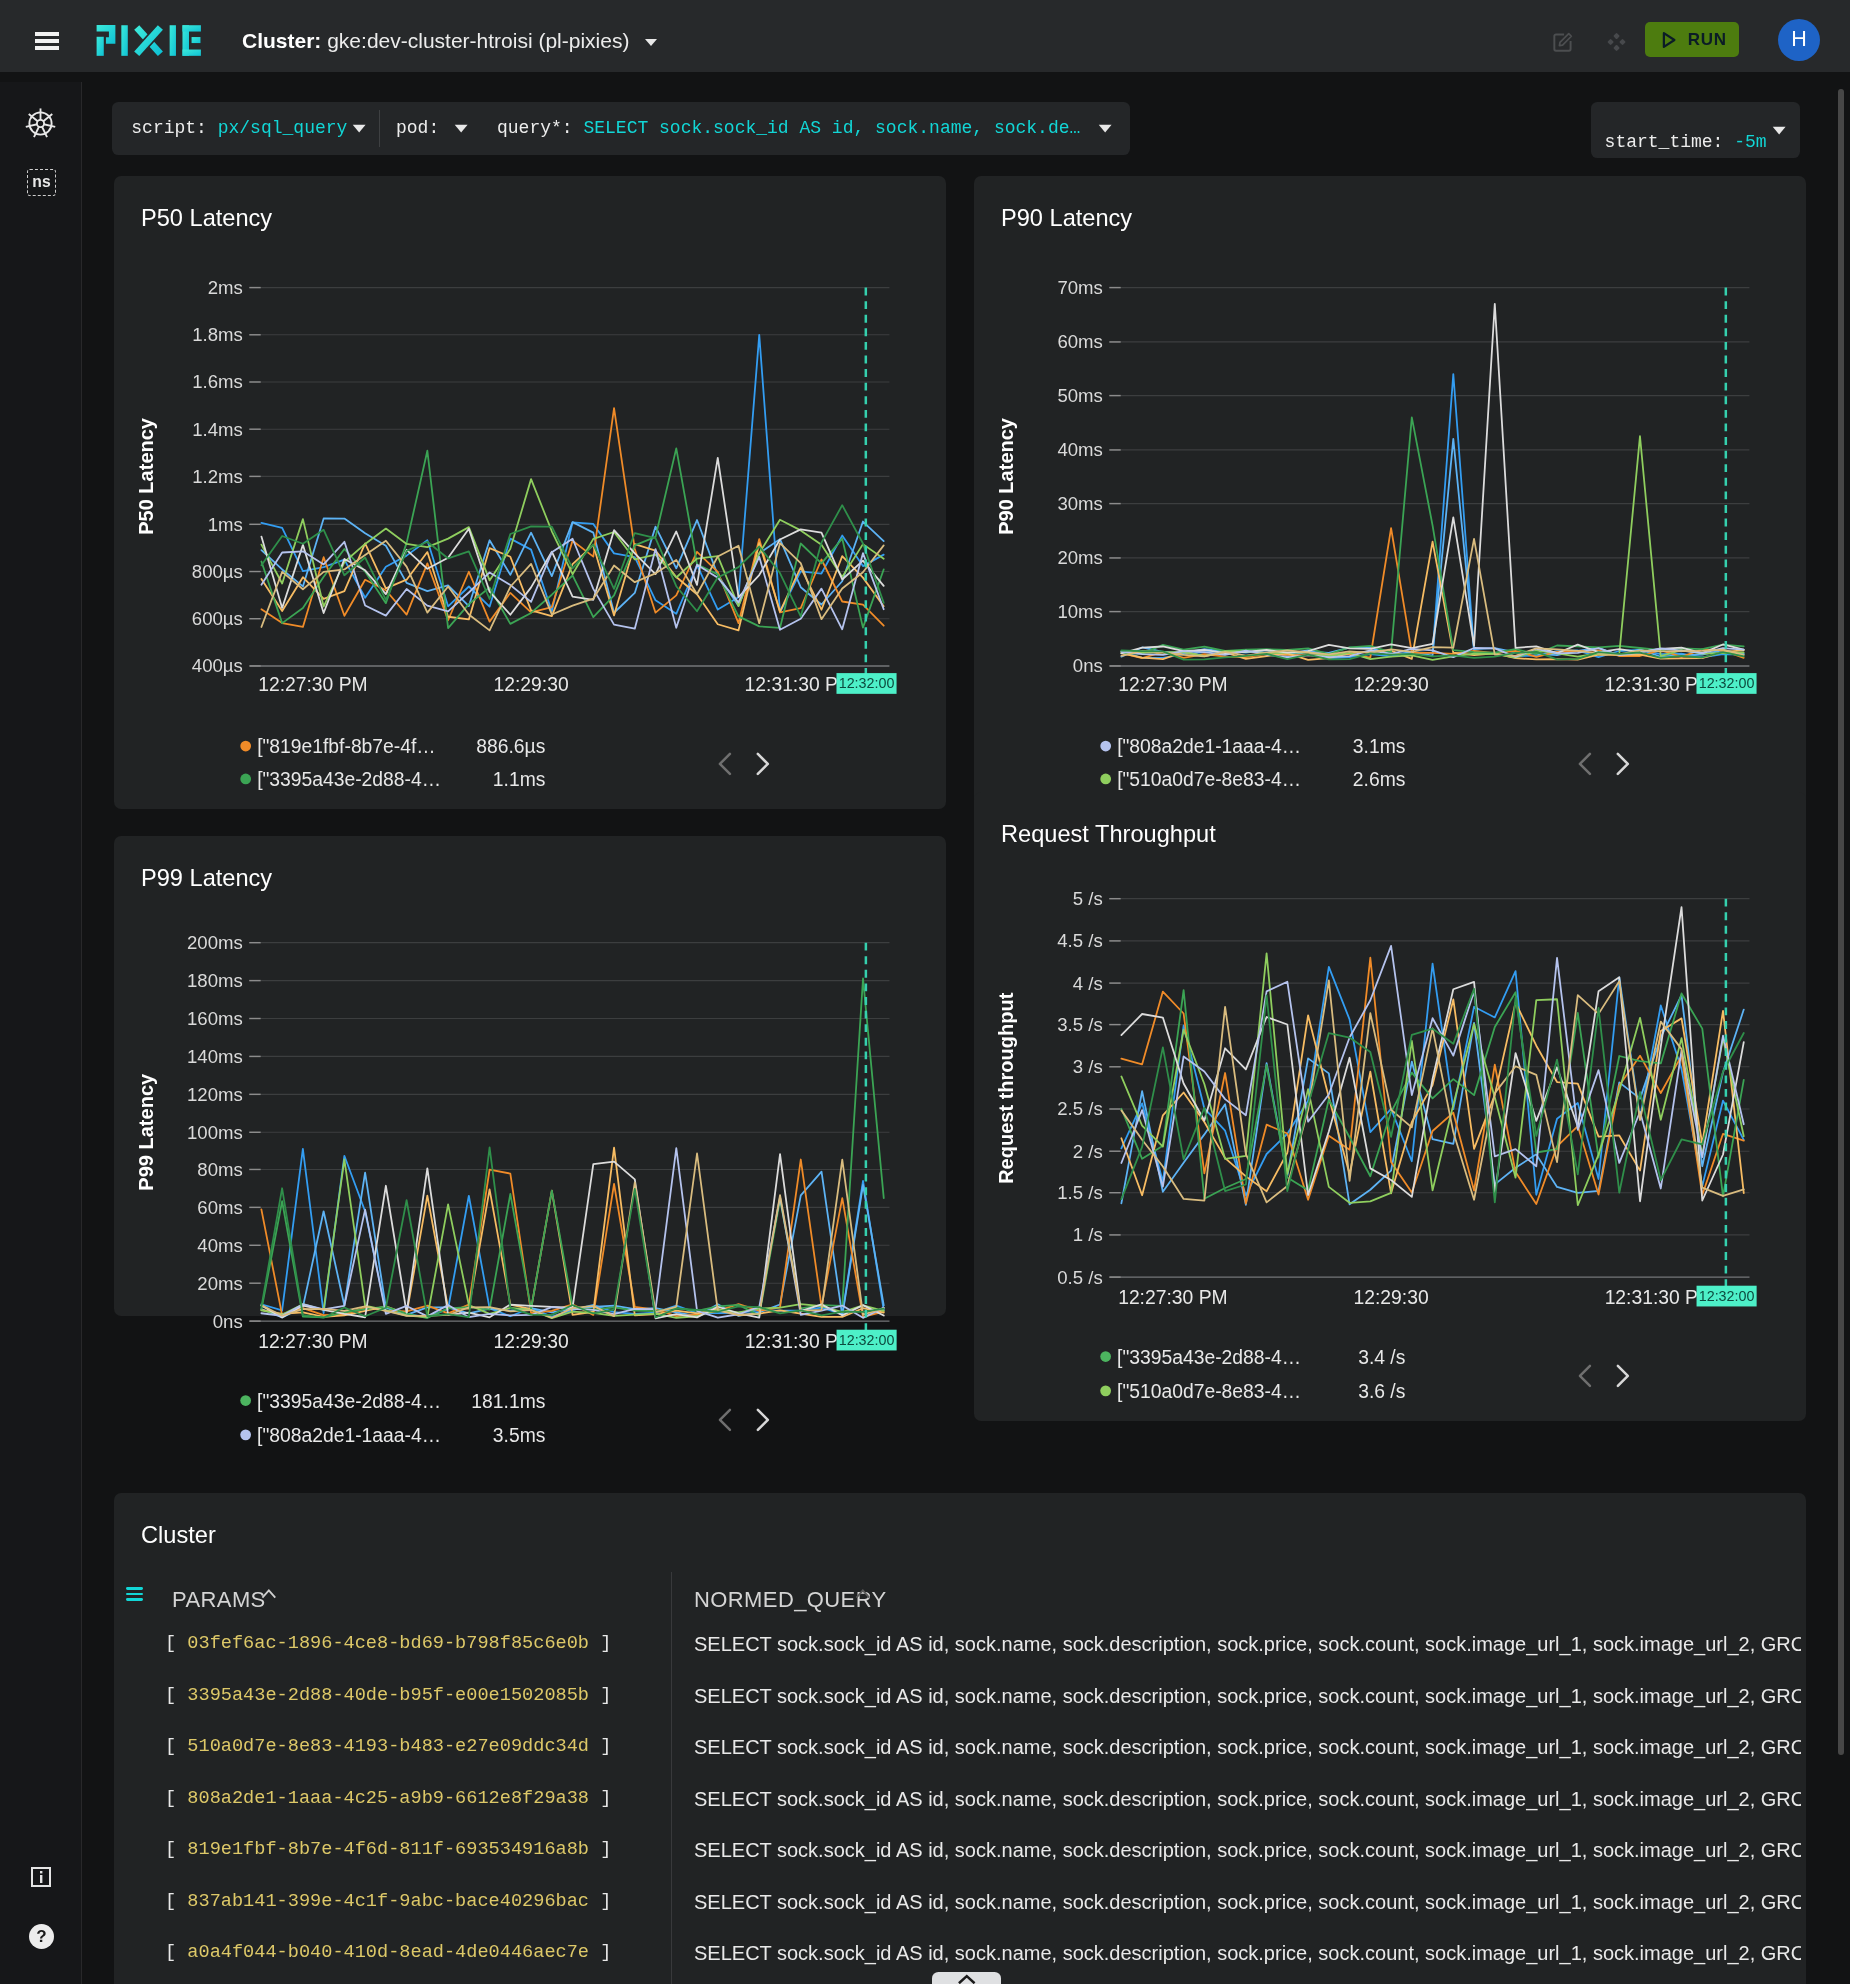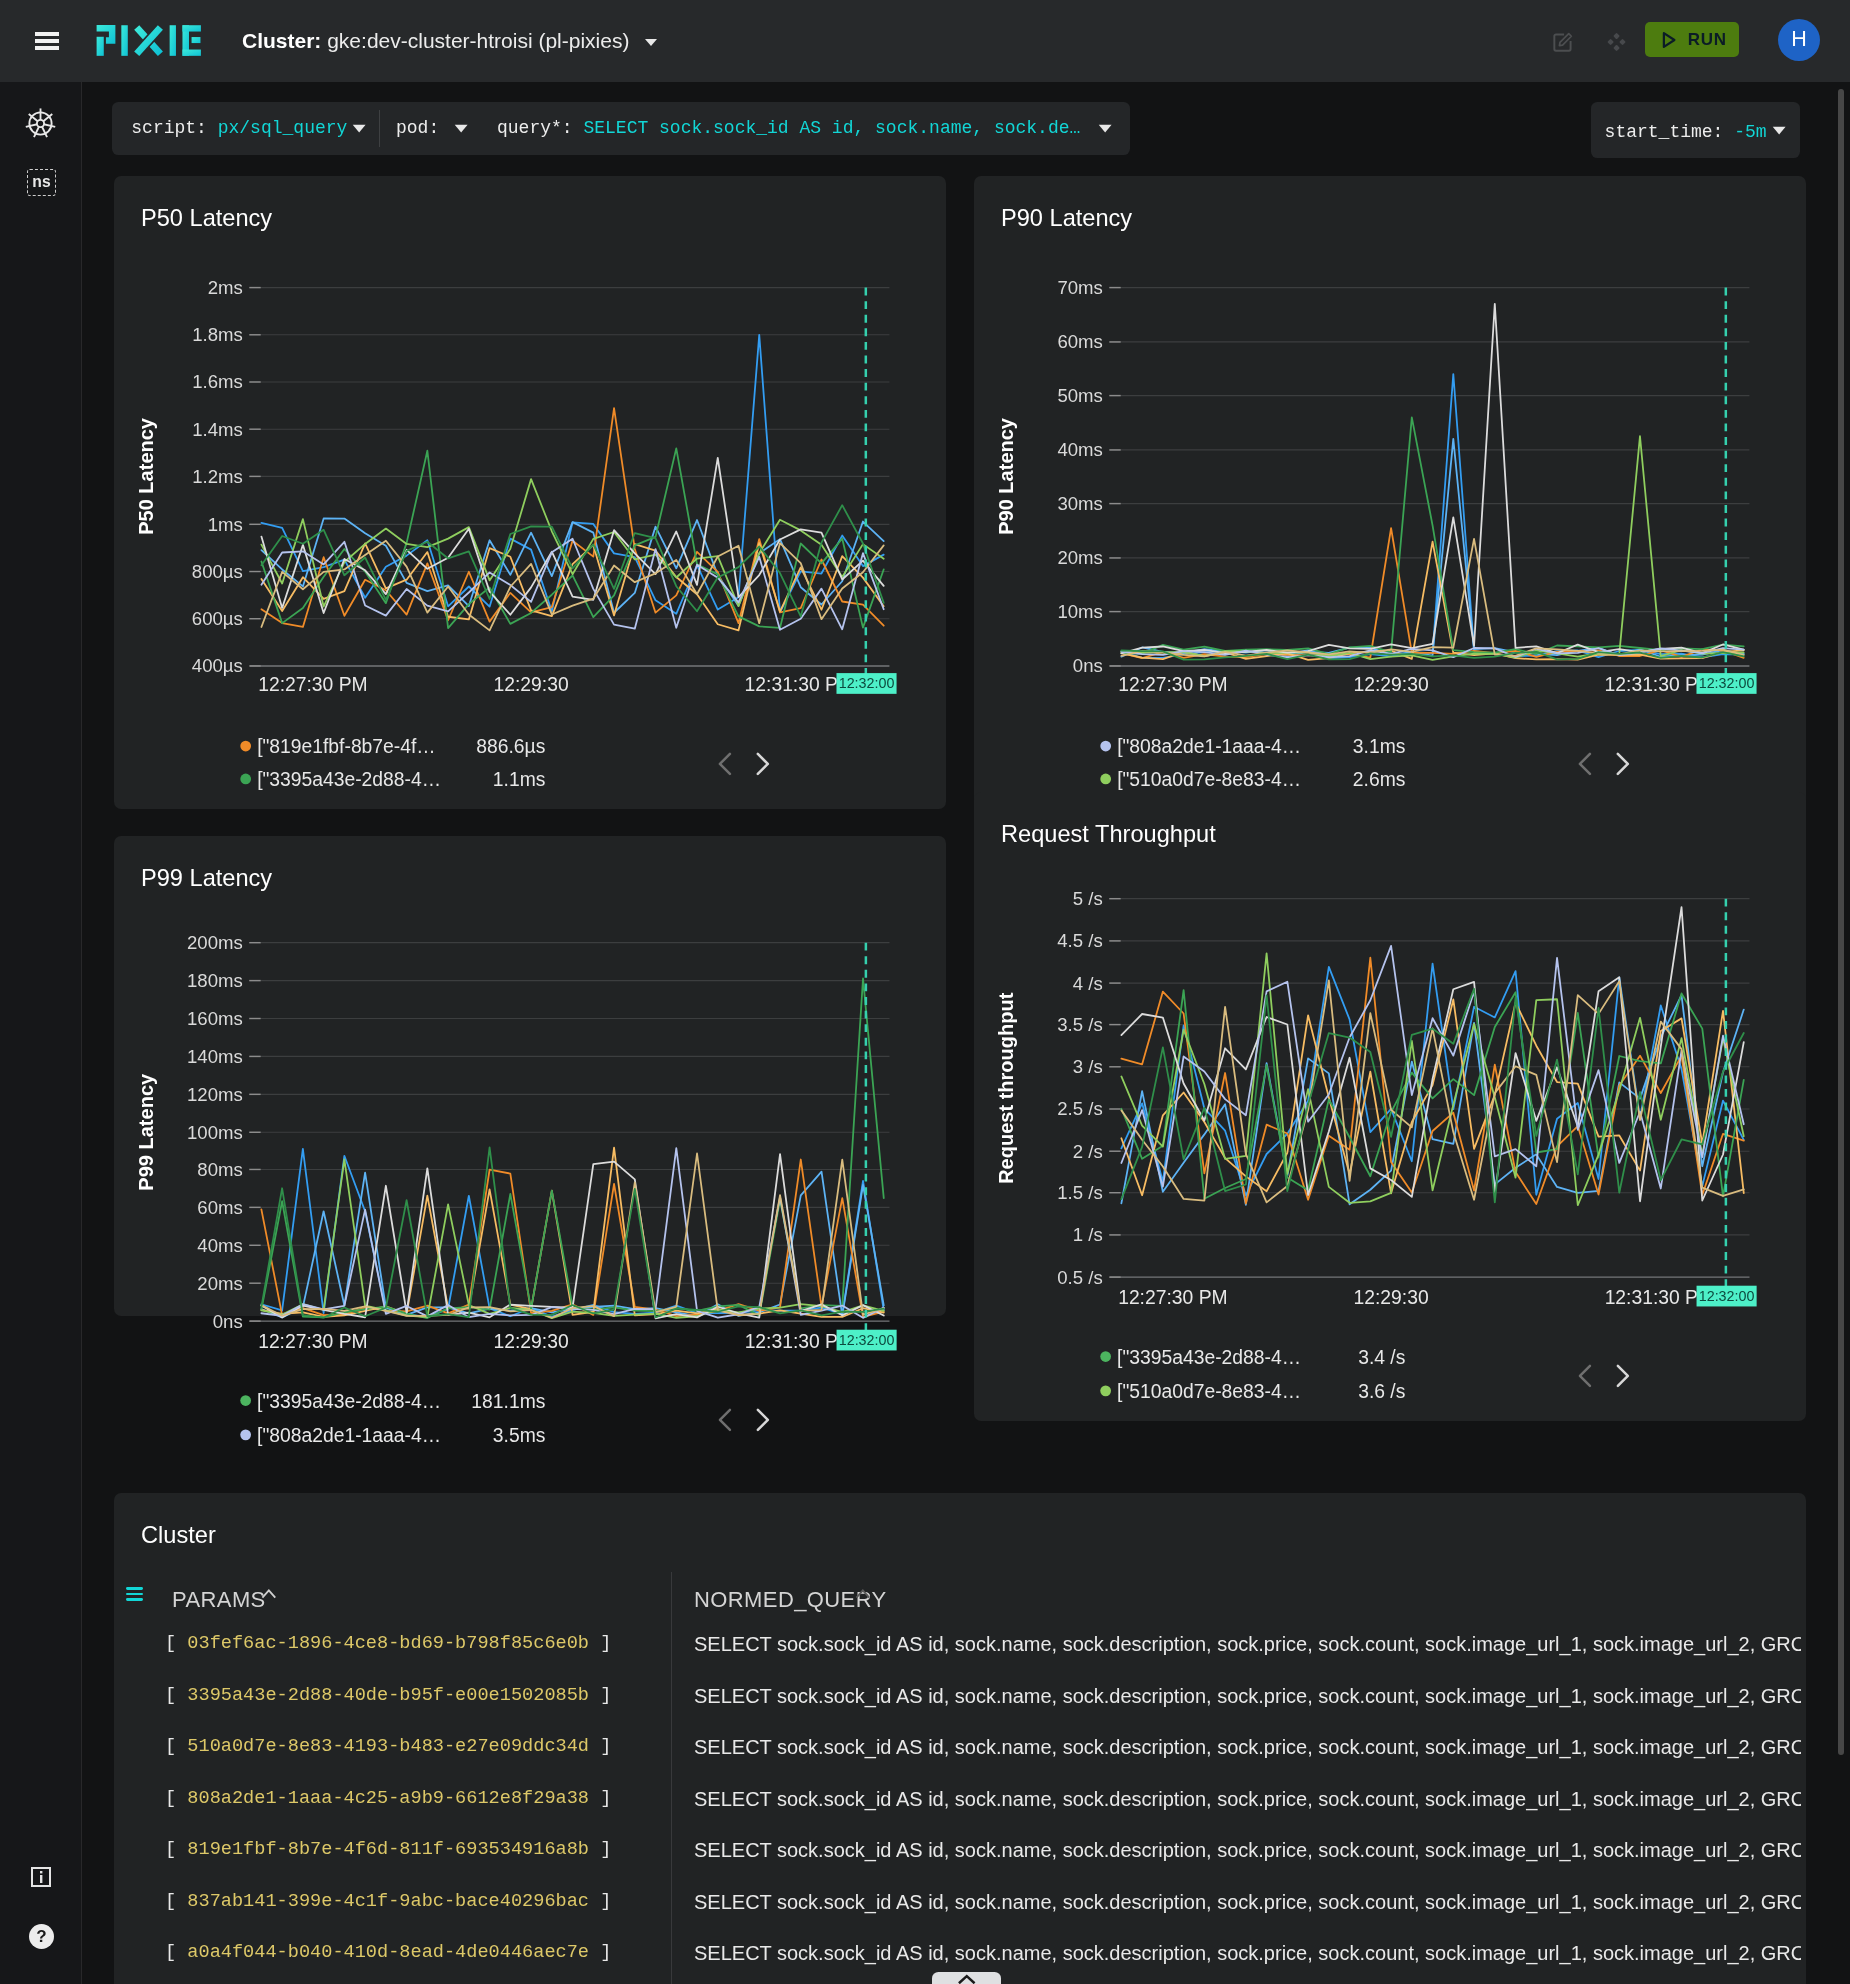--- a/index.html
+++ b/index.html
@@ -1,19 +1,19 @@
 <!DOCTYPE html>
 <html style="font-size:11.4px"><head>
 <meta charset="utf-8">
 <style>
 * { margin:0; padding:0; box-sizing:border-box; }
 html,body { width:1851px; height:1985px; background:#121314; overflow:hidden;
   font-family:"Liberation Sans", sans-serif; }
 .mono { font-family:"Liberation Mono", monospace; }
-#topbar { position:absolute; left:0; top:0; width:1851px; height:82px; background:#27292b; }
+#topbar { position:absolute; left:0; top:0; width:1851px; height:72px; background:#27292b; }
 #sidebar { position:absolute; left:0; top:82px; width:82px; height:1903px;
   background:#161719; border-right:0.7px solid #28282a; }
 .hline { position:absolute; left:35px; width:24px; height:3.9px; background:#f2f2f2; }
 #cluster { position:absolute; left:242px; top:29px; font-size:21px; color:#ececec; }
 #cluster b { color:#ffffff; font-weight:bold; }
 .caret { display:inline-block; width:0; height:0; border-left:6.4px solid transparent;
   border-right:6.4px solid transparent; border-top:7.9px solid #e8e8e8; vertical-align:middle; }
 #runbtn { position:absolute; left:1645px; top:22px; width:94px; height:35px; border-radius:5px;
   background:#4d7c0f; color:#0b1c26; font-weight:bold; font-size:17px; letter-spacing:0.7px;
   display:flex; align-items:center; justify-content:center; gap:8.6px; }
@@ -124,21 +124,21 @@
   <svg width="14.3" height="10" viewBox="0 0 20 14" style="position:absolute;left:342px;top:22px;">
       <path d="M1 1 L10 12 L19 1 Z" fill="#e8e8e8"></path>
     </svg>
   <div style="position:absolute;left:385px;top:15.7px;white-space:nowrap;">query*:&nbsp;<span class="t">SELECT sock.sock_id AS id, sock.name, sock.de…</span></div>
   <svg width="14.3" height="10" viewBox="0 0 20 14" style="position:absolute;left:986px;top:22px;">
       <path d="M1 1 L10 12 L19 1 Z" fill="#e8e8e8"></path>
     </svg>
 </div>
 
 <div class="pill mono" style="left:1591px;top:102px;width:209px;height:56px;">
-  <div style="position:absolute;left:13.6px;top:20px;">start_time:&nbsp;<span class="t">-5m</span></div>
+  <div style="position:absolute;left:13.6px;top:30px;">start_time:&nbsp;<span class="t">-5m</span></div>
   <svg width="14.3" height="10" viewBox="0 0 20 14" style="position:absolute;left:181px;top:23.6px;">
       <path d="M1 1 L10 12 L19 1 Z" fill="#e8e8e8"></path>
     </svg>
 </div>
 
 <div class="panel" style="left:114px;top:176px;width:832px;height:633px;">
   <div class="ptitle">P50 Latency</div>
   <svg width="832" height="633" viewBox="0 0 1163 885" style="position:absolute;top:0;left:0;">
 <line x1="190" y1="156" x2="1084" y2="156" stroke="#3c3e3f" stroke-width="1.6"></line>
 <line x1="189" y1="156" x2="205" y2="156" stroke="#8c8c8c" stroke-width="2"></line>

